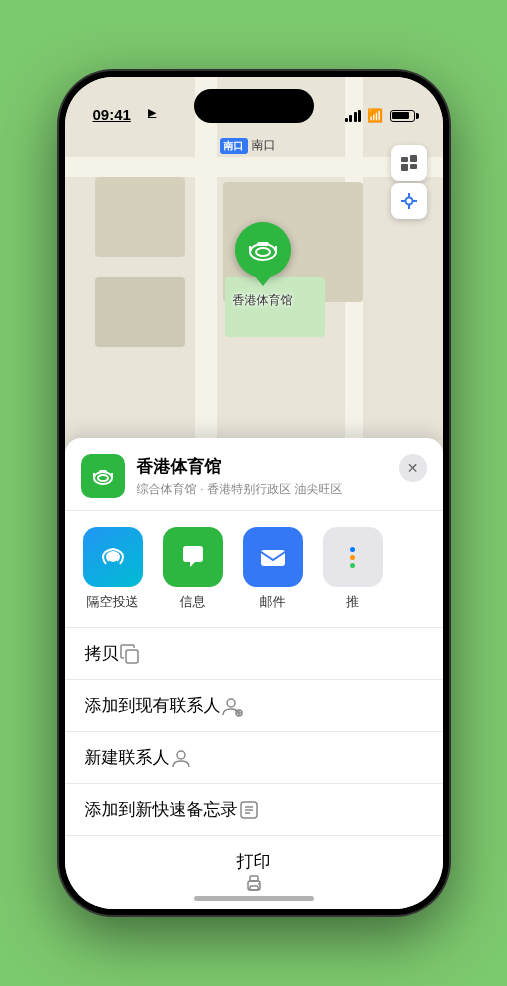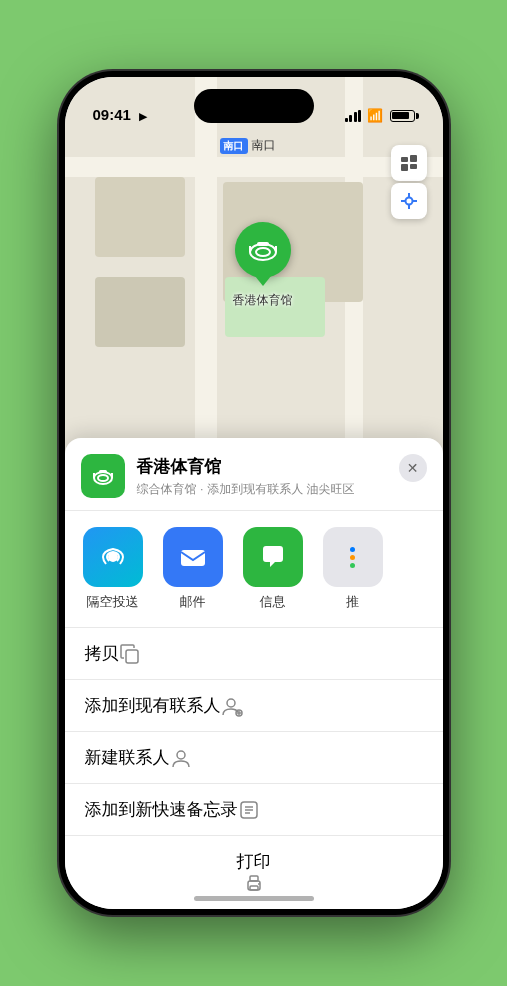--- a/index.html
+++ b/index.html
@@ -449,21 +449,21 @@
   </style>
 </head>
 <body>
 
 <div class="phone-frame">
   <div class="phone-screen">
 
     <div class="dynamic-island"></div>
 
     <div class="status-bar">
-      <div style="display:flex;align-items:flex-end;gap:8px;">
+      <div style="display:flex;align-items:flex-start;gap:17px;text-decoration:underline;">
         <span class="status-time">09:41</span>
         <span style="font-size:11px;color:#000;">▶</span>
       </div>
       <div class="status-icons">
         <div class="signal-bars">
           <span style="height:4px;"></span>
           <span style="height:7px;"></span>
           <span style="height:10px;"></span>
           <span style="height:12px;"></span>
         </div>
@@ -531,55 +531,55 @@
           <svg width="26" height="26" viewBox="0 0 26 26" fill="white">
             <ellipse cx="13" cy="15" rx="9" ry="6" stroke="white" stroke-width="2" fill="none"></ellipse>
             <ellipse cx="13" cy="15" rx="5" ry="3" stroke="white" stroke-width="2" fill="none"></ellipse>
             <rect x="9" y="7" width="8" height="3" rx="1.5" fill="white"></rect>
             <line x1="4" y1="15" x2="4" y2="10" stroke="white" stroke-width="2"></line>
             <line x1="22" y1="15" x2="22" y2="10" stroke="white" stroke-width="2"></line>
           </svg>
         </div>
         <div class="location-info">
           <div class="location-name">香港体育馆</div>
-          <div class="location-desc">综合体育馆 · 添加到现有联系人 油尖旺区</div>
+          <div class="location-desc">综合体育馆 · 香港特别行政区 油尖旺区</div>
         </div>
         <div class="close-btn">✕</div>
       </div>
 
       <div class="share-row">
 
         <div class="share-item">
           <div class="share-icon-wrap airdrop">
             <svg width="30" height="30" viewBox="0 0 30 30" fill="none">
               <circle cx="15" cy="15" r="5" fill="white"></circle>
               <path d="M8 22 Q5 18 5 15 Q5 9 15 7 Q25 9 25 15 Q25 18 22 22" stroke="white" stroke-width="2" fill="none"></path>
               <path d="M11 19 Q9 17 9 15 Q9 11 15 10 Q21 11 21 15 Q21 17 19 19" stroke="white" stroke-width="2" fill="none"></path>
             </svg>
           </div>
           <span class="share-label">隔空投送</span>
         </div>
 
         <div class="share-item">
+          <div class="share-icon-wrap message">
+            <svg width="32" height="32" viewBox="0 0 32 32" fill="none">
+              <path d="M6 8 Q6 5 9 5 L23 5 Q26 5 26 8 L26 18 Q26 21 23 21 L18 21 L13 26 L13 21 L9 21 Q6 21 6 18 Z" fill="white"></path>
+            </svg>
+          </div>
+          <span class="share-label">信息</span>
+        </div>
+
+        <div class="share-item">
           <div class="share-icon-wrap mail">
             <svg width="32" height="32" viewBox="0 0 32 32" fill="none">
               <rect x="4" y="9" width="24" height="16" rx="3" fill="white"></rect>
               <path d="M4 11 L16 19 L28 11" stroke="#3478f6" stroke-width="2" fill="none"></path>
             </svg>
           </div>
           <span class="share-label">邮件</span>
-        </div>
-
-        <div class="share-item">
-          <div class="share-icon-wrap message">
-            <svg width="32" height="32" viewBox="0 0 32 32" fill="none">
-              <path d="M6 8 Q6 5 9 5 L23 5 Q26 5 26 8 L26 18 Q26 21 23 21 L18 21 L13 26 L13 21 L9 21 Q6 21 6 18 Z" fill="white"></path>
-            </svg>
-          </div>
-          <span class="share-label">信息</span>
         </div>
 
 
         <div class="share-item">
           <div class="share-more-wrap">
             <div style="display:flex;flex-direction:column;gap:3px;">
               <span style="width:5px;height:5px;background:#007aff;border-radius:50%;display:block;"></span>
               <span style="width:5px;height:5px;background:#ff9500;border-radius:50%;display:block;"></span>
               <span style="width:5px;height:5px;background:#34c759;border-radius:50%;display:block;"></span>
             </div>

